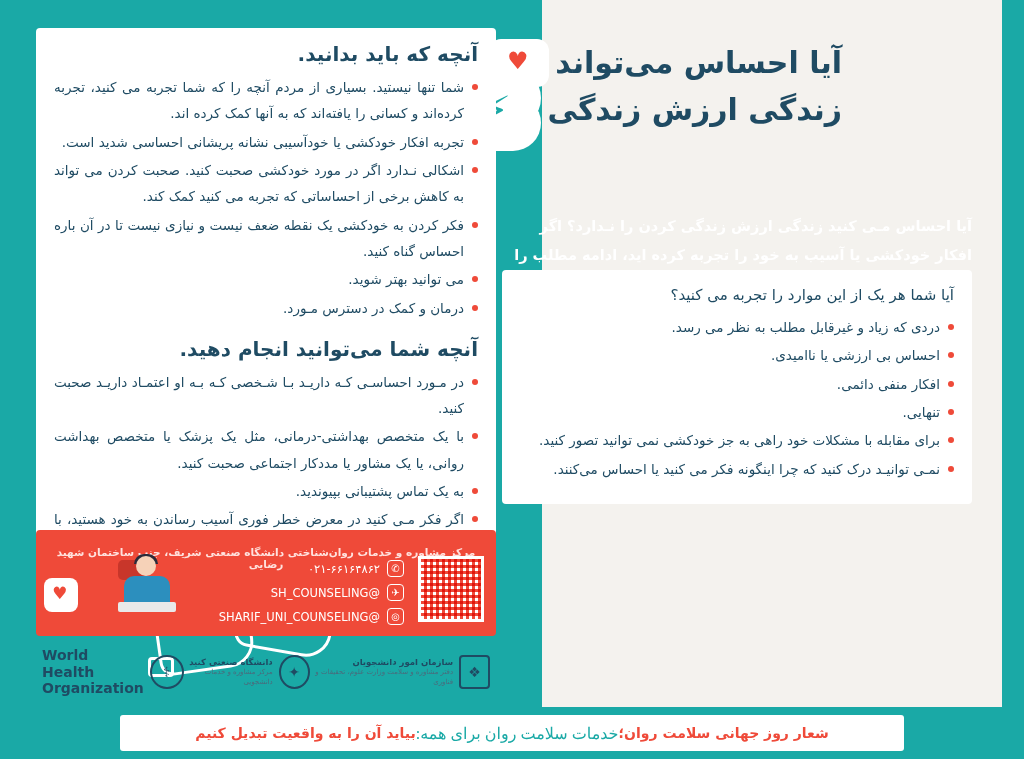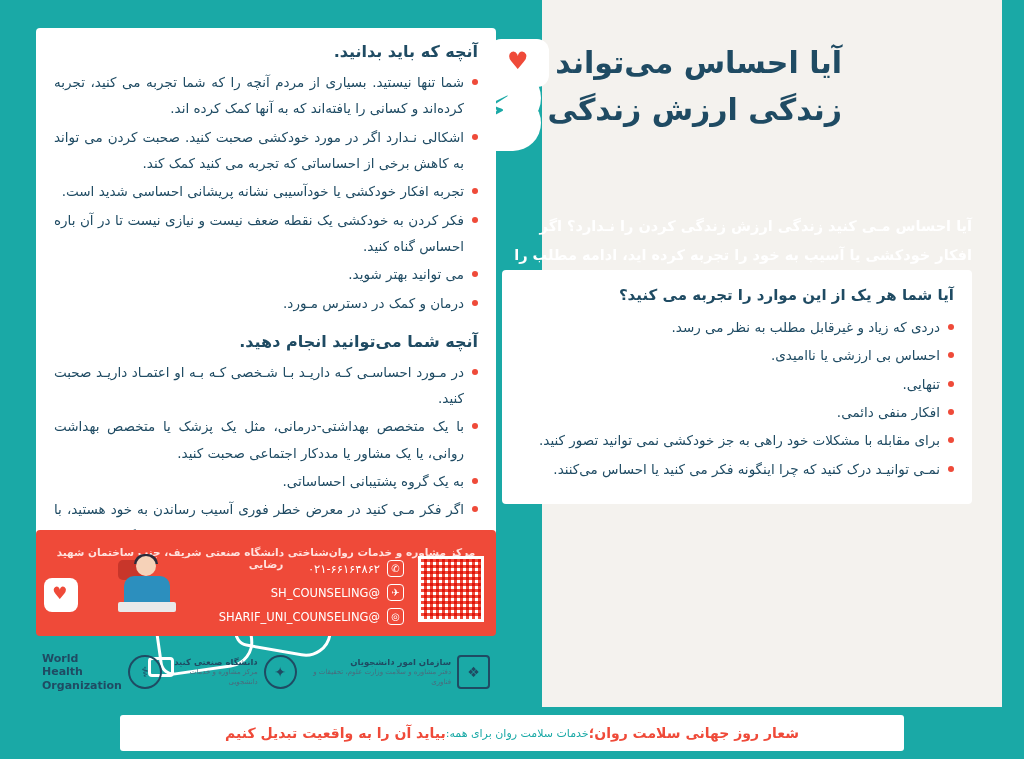--- a/index.html
+++ b/index.html
@@ -121,21 +121,21 @@
     width: 470px;
     background: #fff;
     border-radius: 4px;
     padding: 16px 18px 20px 18px;
     text-align: right;
     direction: rtl;
   }
   .card-left h2 {
     color: #1f4b63;
     font-size: 15px;
-    font-weight: bold;
+    font-weight: normal;
     margin-bottom: 10px;
   }
   ul.bullets { list-style: none; }
   ul.bullets li {
     position: relative;
     color: #1f4b63;
     font-size: 13.5px;
     line-height: 1.95;
     padding-right: 14px;
     margin-bottom: 2px;
@@ -156,21 +156,21 @@
     top: 28px; left: 14px;
     width: 460px;
     background: #fff;
     border-radius: 4px;
     padding: 14px 18px 10px 18px;
     direction: rtl;
     text-align: right;
   }
   .card-right h2 {
     color: #1f4b63;
-    font-size: 16px;
+    font-size: 20px;
     font-weight: bold;
     margin-bottom: 8px;
   }
   .card-right h2.second { margin-top: 16px; }
 
   
   .contact {
     position: absolute;
     left: 14px; top: 530px;
     width: 460px; height: 106px;
@@ -223,21 +223,21 @@
   .logo { display: flex; align-items: center; gap: 6px; color: #1f4b63; }
   .logo-mark {
     width: 34px; height: 34px; border-radius: 50%;
     border: 2px solid #1f4b63;
     display: flex; align-items: center; justify-content: center;
     font-size: 14px; color: #1f4b63;
   }
   .logo-mark.sq { border-radius: 4px; }
   .logo-txt { font-size: 8.5px; line-height: 1.35; font-weight: bold; text-align: right; }
   .logo-txt .sub { font-weight: normal; font-size: 7px; color: #4a6b7c; }
-  .who-txt { font-size: 11px; font-weight: bold; line-height: 1.2; color:#1f4b63; text-align:left; direction: ltr;}
+  .who-txt { font-size: 14px; font-weight: bold; line-height: 1.2; color:#1f4b63; text-align:left; direction: ltr;}
 
   
   .hands { position: absolute; left: 120px; bottom: 78px; width: 230px; height: 110px; }
   .hand {
     position: absolute;
     width: 96px; height: 74px;
     border: 3px solid #fff;
     border-radius: 12px 26px 26px 14px;
   }
   .hand.a { left: 14px; top: 26px; transform: rotate(-8deg); }
@@ -253,21 +253,21 @@
   }
   .footer-strip {
     position: absolute;
     left: 120px; right: 120px; top: 8px; height: 36px;
     background: #fff; border-radius: 3px;
     display: flex; align-items: center; justify-content: center;
     direction: rtl;
     font-size: 14px; font-weight: bold;
   }
   .f-red { color: #ef4a39; }
-  .f-teal { color: #1aa9a6; font-weight: normal; font-size: 11px; }
+  .f-teal { color: #1aa9a6; font-weight: normal; font-size: 16px; font-family: Liberation Serif, serif; }
 </style>
 </head>
 <body>
 
 <div class="rail rail-left"></div>
 <div class="rail rail-right"></div>
 
 <div class="page">
 
   <div class="teal-left-panel"></div>
@@ -292,22 +292,22 @@
     </div>
   </div>
 
   <div class="intro">آیا احساس مـی کنید زندگی ارزش زندگی کردن را نـدارد؟ اگر افکار خودکشی یا آسیب به خود را تجربه کرده اید، ادامه مطلب را بخوانید...</div>
 
   <div class="card-left">
     <h2>آیا شما هر یک از این موارد را تجربه می کنید؟</h2>
     <ul class="bullets">
       <li>دردی که زیاد و غیرقابل مطلب به نظر می رسد.</li>
       <li>احساس بی ارزشی یا ناامیدی.</li>
+      <li>افکار منفی دائمی.</li>
       <li>تنهایی.</li>
-      <li>افکار منفی دائمی.</li>
       <li>برای مقابله با مشکلات خود راهی به جز خودکشی نمی توانید تصور کنید.</li>
       <li>نمـی توانیـد درک کنید که چرا اینگونه فکر می کنید یا احساس می‌کنند.</li>
     </ul>
   </div>
 
   <div class="hands">
     <div class="hand a"></div>
     <div class="finger" style="left:16px; top:-2px; transform:rotate(-14deg);"></div>
     <div class="finger" style="left:34px; top:-8px;"></div>
     <div class="finger" style="left:52px; top:-6px; transform:rotate(6deg);"></div>
@@ -315,31 +315,31 @@
     <div class="hand b"></div>
     <div class="finger" style="left:104px; top:-14px; transform:rotate(-10deg);"></div>
     <div class="finger" style="left:124px; top:-20px;"></div>
     <div class="finger" style="left:144px; top:-16px; transform:rotate(8deg);"></div>
   </div>
 
   <div class="card-right">
     <h2>آنچه که باید بدانید.</h2>
     <ul class="bullets">
       <li>شما تنها نیستید. بسیاری از مردم آنچه را که شما تجربه می کنید، تجربه کرده‌اند و کسانی را یافته‌اند که به آنها کمک کرده اند.</li>
+      <li>تجربه افکار خودکشی یا خودآسیبی نشانه پریشانی احساسی شدید است.</li>
       <li>اشکالی نـدارد اگر در مورد خودکشی صحبت کنید. صحبت کردن می تواند به کاهش برخی از احساساتی که تجربه می کنید کمک کند.</li>
-      <li>تجربه افکار خودکشی یا خودآسیبی نشانه پریشانی احساسی شدید است.</li>
       <li>فکر کردن به خودکشی یک نقطه ضعف نیست و نیازی نیست تا در آن باره احساس گناه کنید.</li>
       <li>می توانید بهتر شوید.</li>
       <li>درمان و کمک در دسترس مـورد.</li>
     </ul>
     <h2 class="second">آنچه شما می‌توانید انجام دهید.</h2>
     <ul class="bullets">
       <li>در مـورد احساسـی کـه داریـد بـا شـخصی کـه بـه او اعتمـاد داریـد صحبت کنید.</li>
       <li>با یک متخصص بهداشتی-درمانی، مثل یک پزشک یا متخصص بهداشت روانی، یا یک مشاور یا مددکار اجتماعی صحبت کنید.</li>
-      <li>به یک گروه پشتیبانی احساساتی.</li>
+      <li>به یک تماس پشتیبانی بپیوندید.</li>
       <li>اگر فکر مـی کنید در معرض خطر فوری آسیب رساندن به خود هستید، با اورژانس اجتماعی (۱۲۳) یا اورژانس پزشکی (۱۱۵) تماس بگیرید.</li>
     </ul>
   </div>
 
   <div class="contact">
     <div class="contact-title">مرکز مشاوره و خدمات روان‌شناختی دانشگاه صنعتی شریف، جنب ساختمان شهید رضایی</div>
     <div class="qr"></div>
     <div class="c-rows">
       <div class="c-row">
         <span class="c-ic">✆</span>

